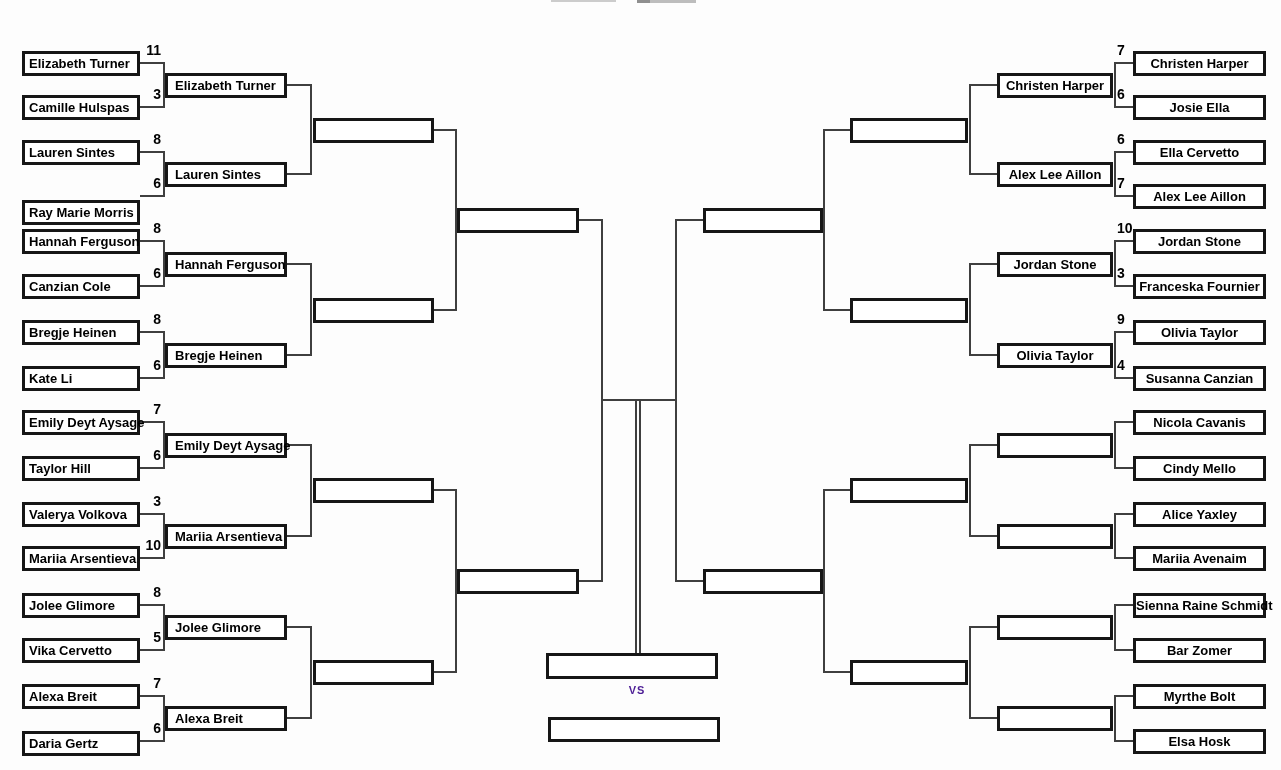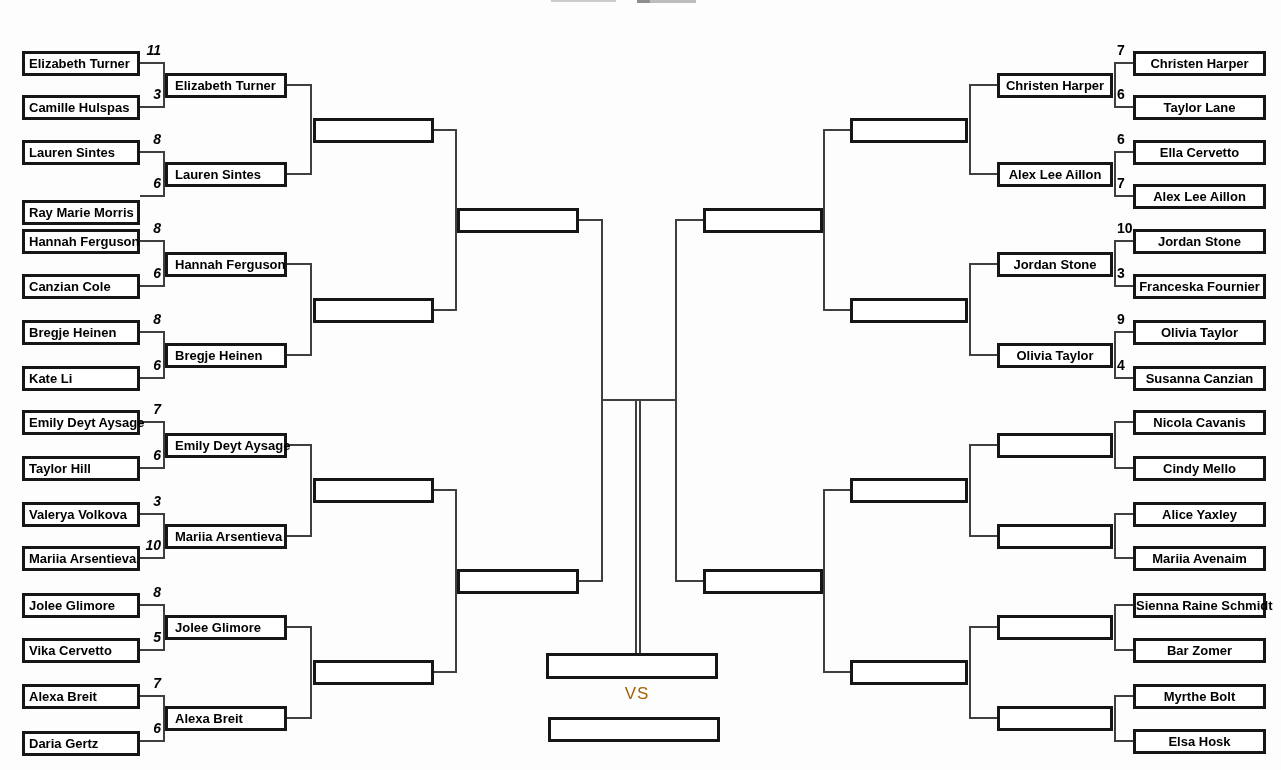--- a/index.html
+++ b/index.html
@@ -13,24 +13,24 @@
   .l3{left:313px;width:121px;}
   .l4{left:457px;width:122px;}
   .r1{left:1133px;width:133px;text-align:center;}
   .r2{left:997px;width:116px;text-align:center;}
   .r3{left:850px;width:118px;}
   .r4{left:703px;width:120px;}
   .finA{left:546px;width:172px;height:26px;}
   .finB{left:548px;width:172px;}
   .s{position:absolute;z-index:1;width:21px;height:16px;line-height:16px;font-weight:bold;
      font-size:14px;color:#000;}
-  .sl{left:140px;text-align:right;font-style:italic;}
+  .sl{left:140px;text-align:right;}
   .sr{left:1117px;text-align:left;}
   .vs{position:absolute;left:562px;top:684px;width:150px;text-align:center;z-index:1;
-      font-weight:normal;font-size:17px;letter-spacing:1px;color:#a16207;}
+      font-weight:bold;font-size:11px;letter-spacing:1px;color:#4c1d95;}
   .rem{position:absolute;z-index:1;}
 </style>
 </head>
 <body>
 
 <div id="stage">
 
   <svg id="wires" width="1281" height="770" viewBox="0 0 1281 770">
     <g fill="none" stroke="#3f3f3f" stroke-width="2">
       <path d="M140 63H164M140 107H164M164 62V108 M140 152H164M140 196H164M164 151V197 M140 241H164M140 286H164M164 240V287 M140 332H164M140 378H164M164 331V379 M140 422H164M140 468H164M164 421V469 M140 514H164M140 558H164M164 513V559 M140 605H164M140 650H164M164 604V651 M140 696H164M140 741H164M164 695V742"></path>
@@ -94,21 +94,21 @@
 
   <div class="b l3" style="top:118px"></div>
   <div class="b l3" style="top:298px"></div>
   <div class="b l3" style="top:478px"></div>
   <div class="b l3" style="top:660px"></div>
 
   <div class="b l4" style="top:208px"></div>
   <div class="b l4" style="top:569px"></div>
 
   <div class="b r1" style="top:51px">Christen Harper</div>
-  <div class="b r1" style="top:95px">Taylor Lane</div>
+  <div class="b r1" style="top:95px">Josie Ella</div>
   <div class="b r1" style="top:140px">Ella Cervetto</div>
   <div class="b r1" style="top:184px">Alex Lee Aillon</div>
   <div class="b r1" style="top:229px">Jordan Stone</div>
   <div class="b r1" style="top:274px">Franceska Fournier</div>
   <div class="b r1" style="top:320px">Olivia Taylor</div>
   <div class="b r1" style="top:366px">Susanna Canzian</div>
   <div class="b r1" style="top:410px">Nicola Cavanis</div>
   <div class="b r1" style="top:456px">Cindy Mello</div>
   <div class="b r1" style="top:502px">Alice Yaxley</div>
   <div class="b r1" style="top:546px">Mariia Avenaim</div>

